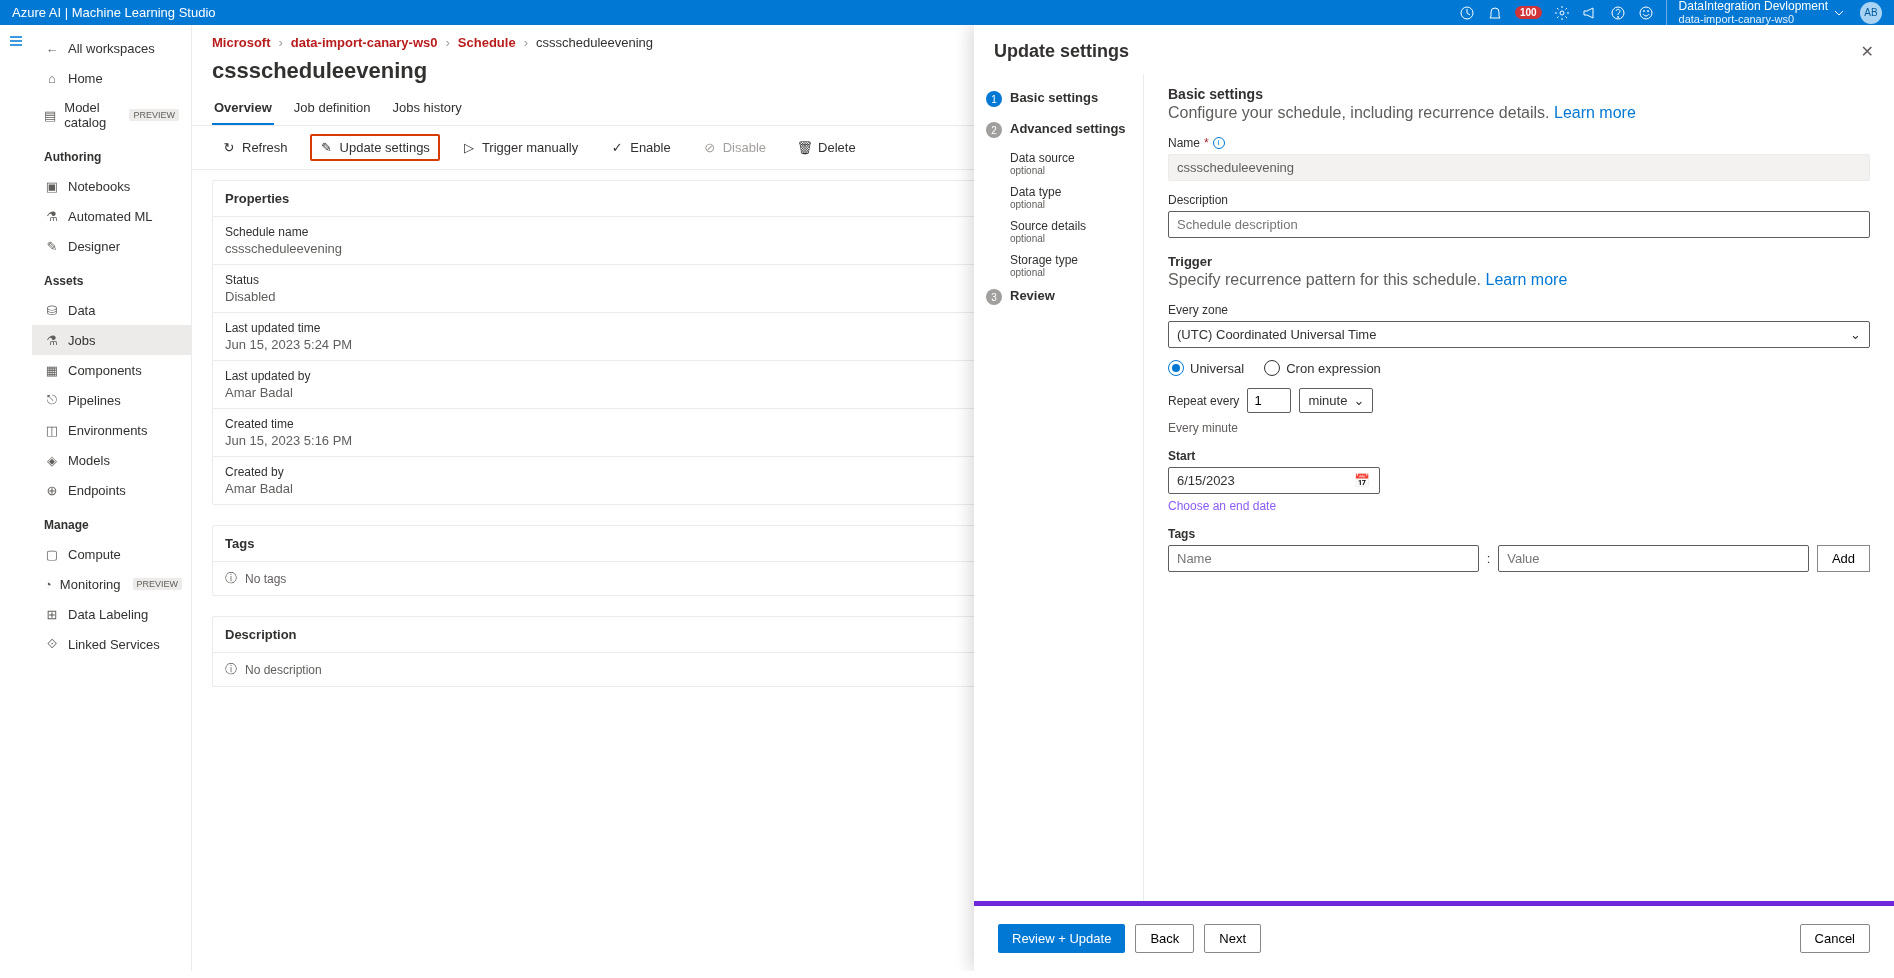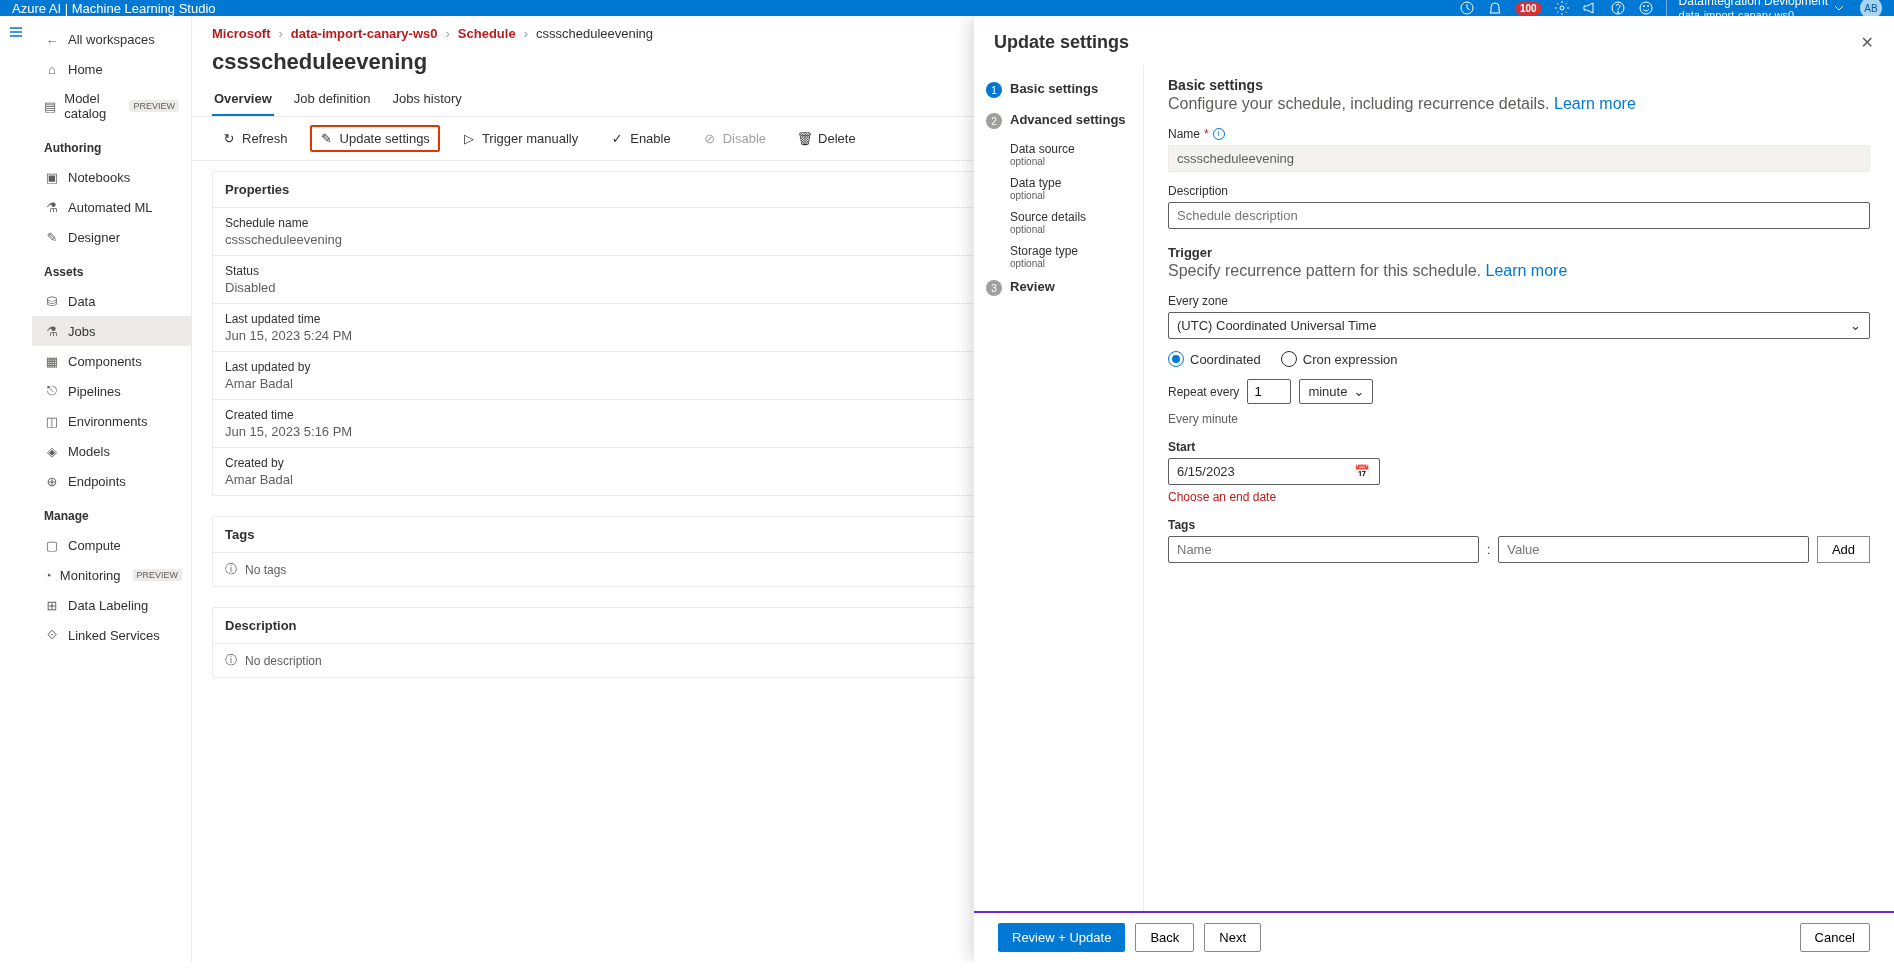--- a/index.html
+++ b/index.html
@@ -1,17 +1,17 @@
 <!DOCTYPE html>
 <html><head>
 <meta charset="utf-8">
 <style>
 * { box-sizing: border-box; margin: 0; padding: 0; }
 body { font-family: "Segoe UI", Arial, sans-serif; font-size: 13px; color: #323130; background: #fff; overflow: hidden; }
-.top-bar { height: 16px; background: #0078d4; color: #fff; display: flex; align-items: center; padding: 0 12px; justify-content: space-between; }
+.top-bar { height: 25px; background: #0078d4; color: #fff; display: flex; align-items: center; padding: 0 12px; justify-content: space-between; }
 .top-bar-left { font-size: 13px; font-weight: 400; }
 .top-bar-right { display: flex; align-items: center; gap: 12px; }
 .top-bar-icon { width: 16px; height: 16px; display: inline-flex; align-items: center; justify-content: center; cursor: pointer; }
 .badge { background: #d13438; color: #fff; font-size: 10px; padding: 1px 5px; border-radius: 8px; font-weight: 600; }
 .tenant-info { display: flex; align-items: center; gap: 6px; font-size: 12px; border-left: 1px solid rgba(255,255,255,0.4); padding-left: 12px; }
 .tenant-info .stack { line-height: 1.2; }
 .avatar { width: 22px; height: 22px; border-radius: 50%; background: #a9d3f2; color: #005a9e; font-size: 10px; display: flex; align-items: center; justify-content: center; margin-left: 4px; }
 .app-layout { display: flex; height: calc(100vh - 32px); }
 .hamburger-col { width: 32px; border-right: none; display: flex; flex-direction: column; align-items: center; padding-top: 8px; }
 .hamburger-col svg { width: 16px; height: 16px; }
@@ -65,25 +65,25 @@
 .radio-row { display: flex; gap: 20px; margin-bottom: 12px; align-items: center; }
 .radio-opt { display: flex; align-items: center; gap: 6px; cursor: pointer; }
 .radio-circle { width: 16px; height: 16px; border: 1px solid #323130; border-radius: 50%; display: flex; align-items: center; justify-content: center; }
 .radio-circle.checked { border-color: #0078d4; }
 .radio-circle.checked::after { content: ''; width: 8px; height: 8px; background: #0078d4; border-radius: 50%; }
 .inline-row { display: flex; align-items: center; gap: 8px; margin-bottom: 8px; }
 .small-input { width: 44px; padding: 4px 6px; border: 1px solid #605e5c; border-radius: 2px; font-size: 13px; }
 .small-select { padding: 4px 8px; border: 1px solid #605e5c; border-radius: 2px; font-size: 13px; display: flex; align-items: center; gap: 6px; cursor: pointer; }
 .helper-text { font-size: 12px; color: #605e5c; margin-bottom: 14px; }
 .date-input { width: 212px; padding: 5px 8px; border: 1px solid #605e5c; border-radius: 2px; font-size: 13px; display: flex; justify-content: space-between; align-items: center; margin-bottom: 4px; cursor: pointer; }
-.link-text { color: #b91c1c; font-size: 12px; cursor: pointer; margin-bottom: 14px; display: inline-block; }
+.link-text { color: #8b5cf6; font-size: 12px; cursor: pointer; margin-bottom: 14px; display: inline-block; }
 .tag-row { display: flex; gap: 8px; align-items: center; }
 .tag-input { flex: 1; padding: 5px 8px; border: 1px solid #605e5c; border-radius: 2px; font-size: 13px; }
 .add-btn { padding: 5px 14px; border: 1px solid #8a8886; background: #fff; cursor: pointer; font-size: 13px; }
-.panel-footer { border-top: 2px solid #6d28d9; padding: 10px 24px; display: flex; justify-content: space-between; align-items: center; }
+.panel-footer { border-top: 5px solid #6d28d9; padding: 18px 24px; display: flex; justify-content: space-between; align-items: center; }
 .footer-left { display: flex; gap: 10px; }
 .btn-primary { background: #0078d4; color: #fff; border: none; padding: 6px 14px; font-size: 13px; cursor: pointer; border-radius: 2px; }
 .btn-sec { background: #fff; border: 1px solid #8a8886; padding: 6px 14px; font-size: 13px; cursor: pointer; border-radius: 2px; }
 .sub-h { font-weight: 600; font-size: 13px; margin-bottom: 2px; margin-top: 4px; }
 svg { display: block; }
 </style>
 </head>
 <body>
 
 <div class="top-bar">
@@ -362,21 +362,21 @@
 
           <div class="field-label">Every zone</div>
           <div class="select-box">
             <span>(UTC) Coordinated Universal Time</span>
             <span>⌄</span>
           </div>
 
           <div class="radio-row">
             <div class="radio-opt">
                 <div class="radio-circle checked"></div>
-                <span>Coordinated</span>
+                <span>Universal</span>
               </div>
             <div class="radio-opt">
                 <div class="radio-circle"></div>
                 <span>Cron expression</span>
               </div>
           </div>
 
           <div class="inline-row">
             <span class="field-label" style="margin:0">Repeat every</span>
             <input class="small-input" value="1" style="">

